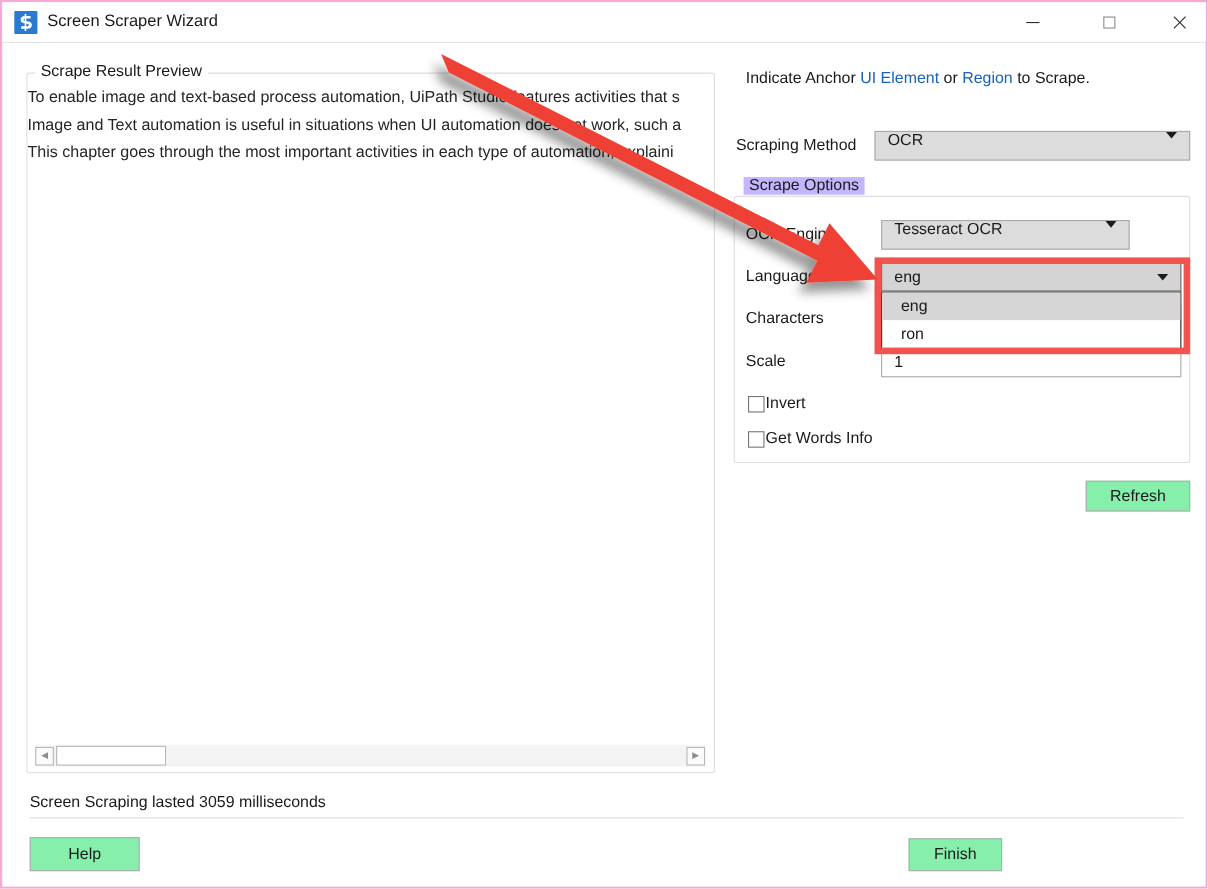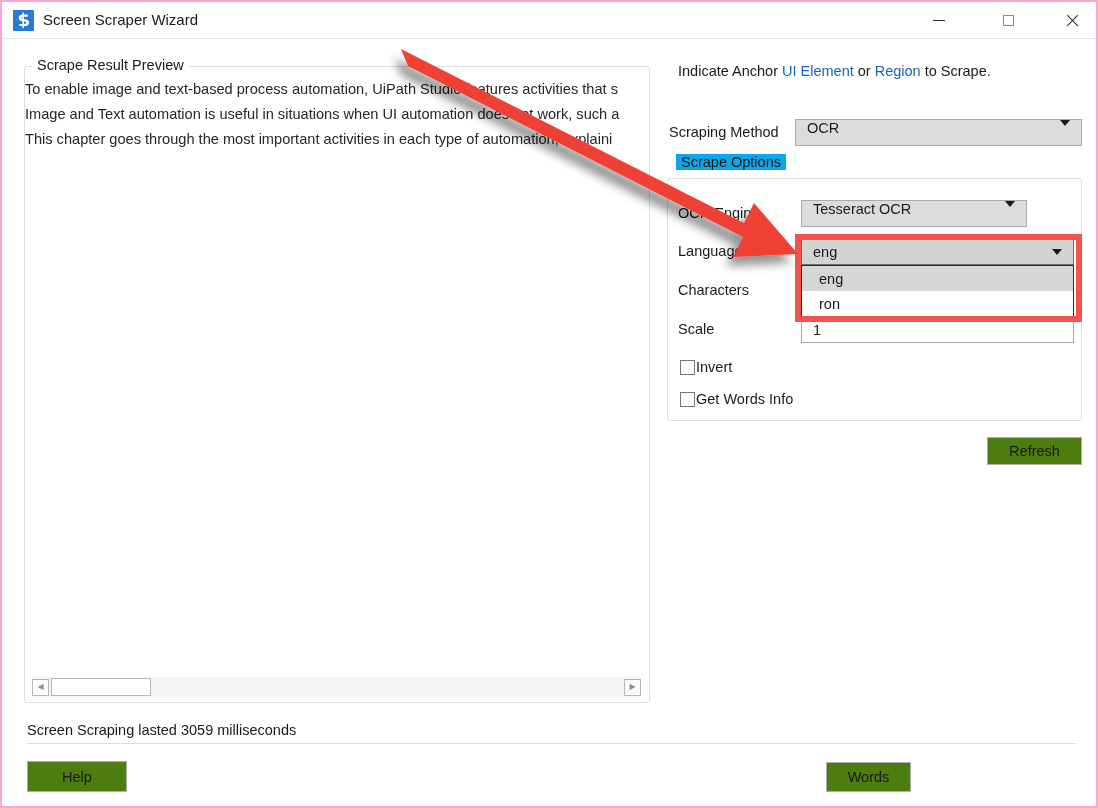--- a/index.html
+++ b/index.html
@@ -202,22 +202,22 @@
   .group-options {
     position: absolute;
     left: 665px; top: 176px;
     width: 415px; height: 243px;
     border: 1px solid #dedede;
     border-radius: 3px;
     box-sizing: border-box;
   }
   .group-options-legend {
     position: absolute;
-    left: 674px; top: 152px;
-    background: #0ea5e9;
+    left: 674px; top: 159px;
+    background: #c4b5fd;
     padding: 0 5px;
     font-size: 14.5px;
     color: #1a1a1a;
     white-space: nowrap;
   }
 
   
   .combo-languages {
     position: absolute;
     left: 799px; top: 237px;
@@ -283,21 +283,21 @@
     font-size: 14.5px;
     color: #1a1a1a;
     white-space: nowrap;
   }
   .chk-invert   { left: 678px; top: 357px; }
   .chk-getwords { left: 678px; top: 389px; }
 
   
   .btn {
     position: absolute;
-    background: #4d7c0f;
+    background: #86efac;
     border: 1px solid #aeaeae;
     box-sizing: border-box;
     display: flex;
     align-items: center;
     justify-content: center;
     font-size: 14.5px;
     color: #1a1a1a;
     cursor: pointer;
     white-space: nowrap;
   }
@@ -438,21 +438,21 @@
     <div class="checkbox"></div>
     <span>Get Words Info</span>
   </div>
 
   <div class="btn btn-refresh">Refresh</div>
 
   <div class="status-text">Screen Scraping lasted 3059 milliseconds</div>
   <div class="status-rule"></div>
 
   <div class="btn btn-help">Help</div>
-  <div class="btn btn-finish">Words</div>
+  <div class="btn btn-finish">Finish</div>
 
   <div class="red-rect"></div>
 
   <svg class="arrow-layer" viewBox="0 0 1098 808">
     <defs>
       <filter id="arrowShadow" x="-30%" y="-30%" width="180%" height="180%">
         <feDropShadow dx="-7" dy="9" stdDeviation="5" flood-color="#000000" flood-opacity="0.42"></feDropShadow>
       </filter>
     </defs>
     <g filter="url(#arrowShadow)">

